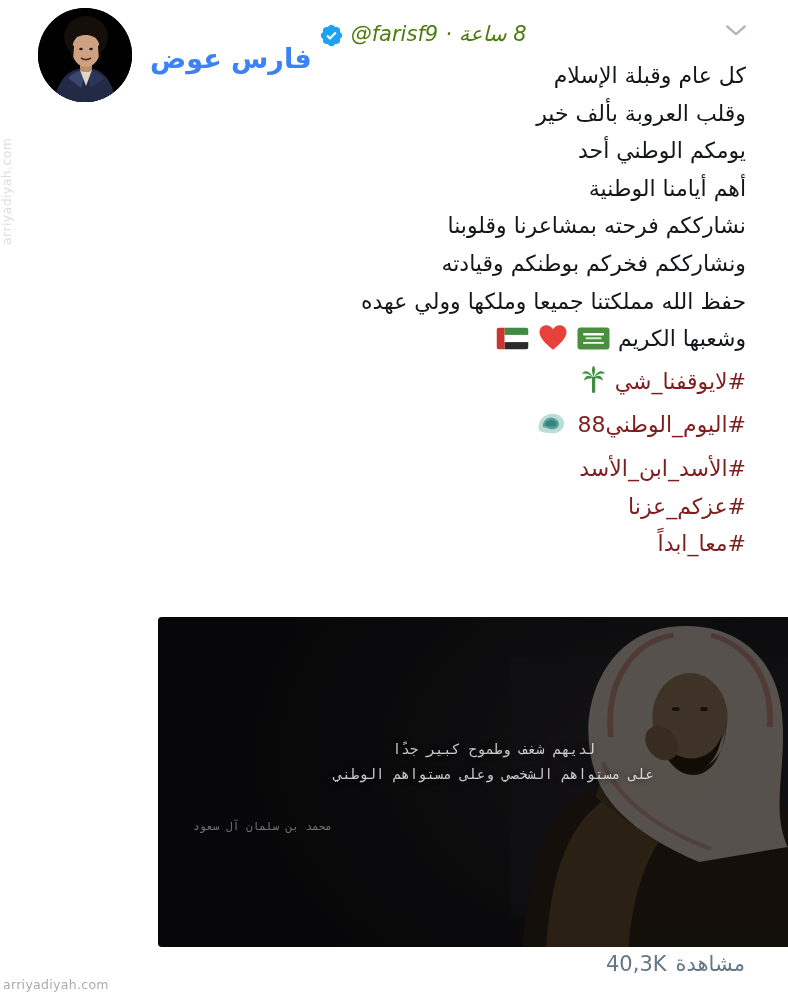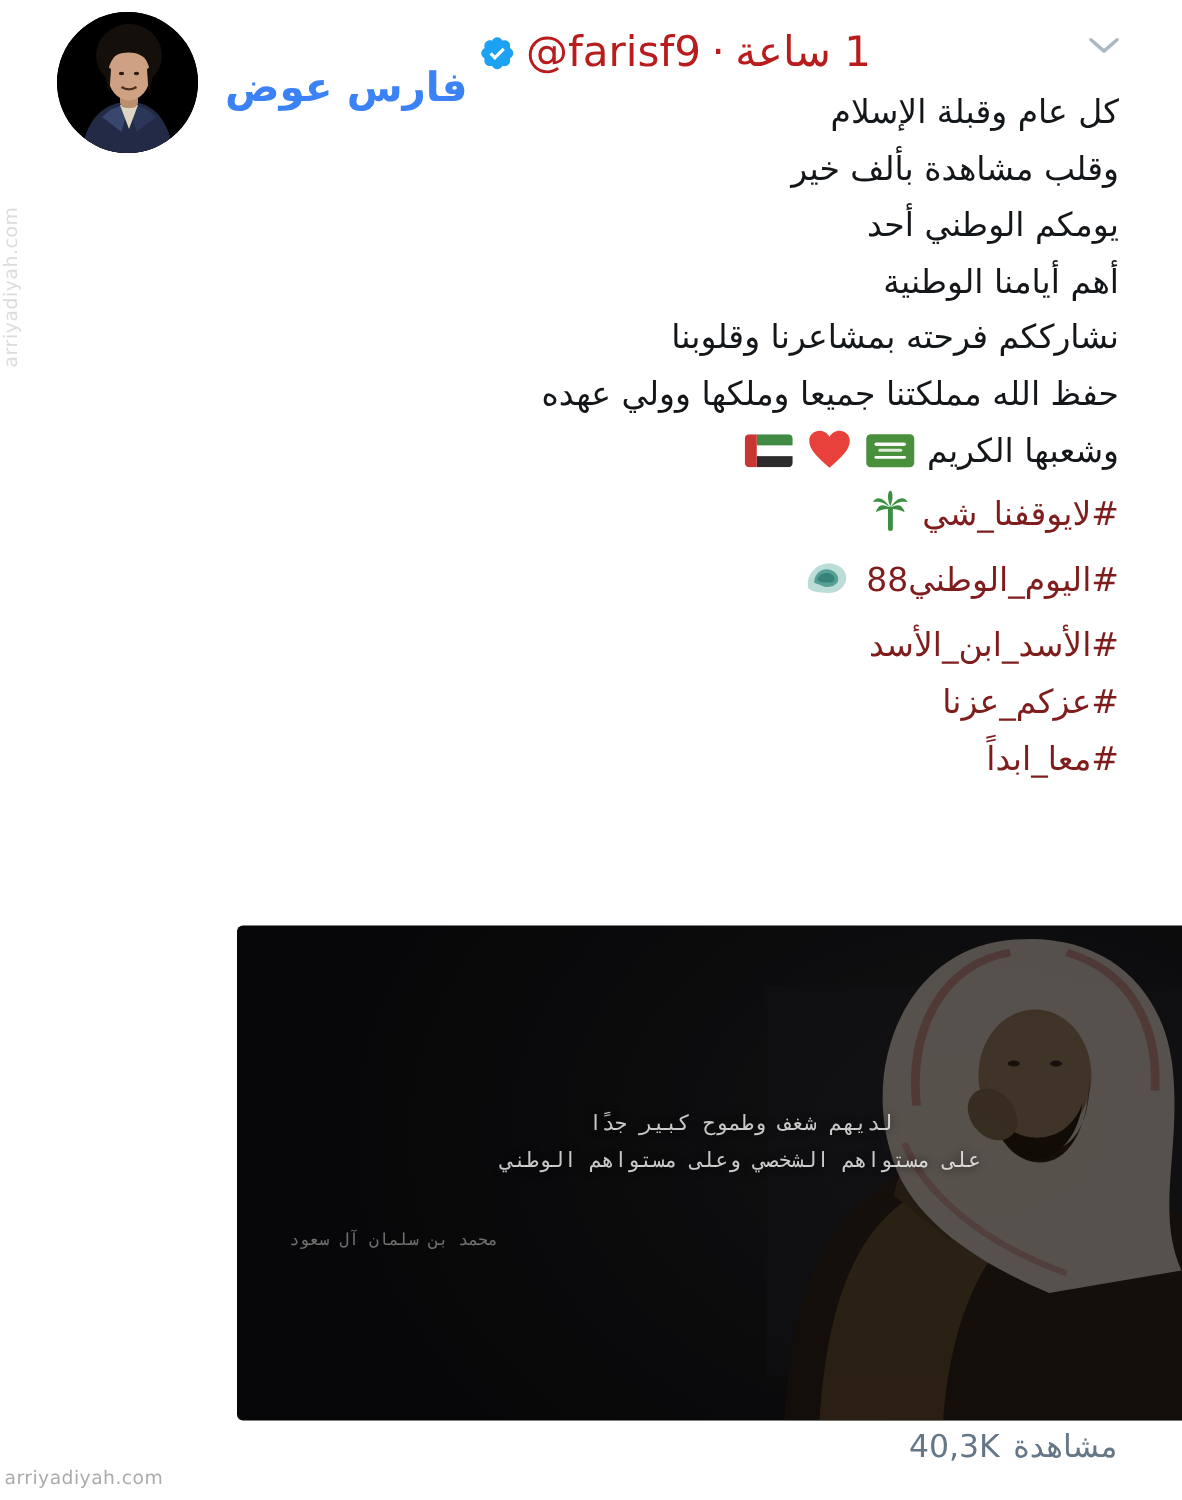--- a/index.html
+++ b/index.html
@@ -26,21 +26,21 @@
   }
   .avatar svg { display: block; width: 100%; height: 100%; }
 
   
   .header {
     position: absolute; left: 150px; top: 16px; height: 36px;
     display: flex; align-items: center; gap: 7px; white-space: nowrap;
   }
   .display-name { font-size: 27px; font-weight: 700; color: #3b82f6; direction: rtl; margin-top: 48px; }
   .badge { display: inline-flex; margin-top: 2px; }
-  .handle, .sep, .time { font-size: 28px; color: #b91c1c; }
+  .handle, .sep, .time { font-size: 21px; color: #4d7c0f; font-style: italic; }
   .time { direction: rtl; }
 
   .chevron { position: absolute; left: 722px; top: 16px; width: 28px; height: 28px; cursor: pointer; }
 
   
   .tweet-body {
     position: absolute; top: 57px; right: 42px; width: 660px;
     direction: rtl; text-align: right;
   }
   .t-line {
@@ -111,35 +111,36 @@
   <div class="header">
     <span class="display-name">فارس عوض</span>
     <span class="badge">
       <svg width="25" height="25" viewBox="0 0 24 24">
         <path fill="#1da1f2" d="M22.25 12c0-1.43-.88-2.67-2.19-3.34.46-1.39.2-2.9-.81-3.91s-2.52-1.27-3.91-.81C14.67 2.63 13.43 1.75 12 1.75s-2.67.88-3.33 2.19c-1.4-.46-2.91-.2-3.92.81s-1.26 2.52-.8 3.91c-1.31.67-2.2 1.91-2.2 3.34s.89 2.67 2.2 3.34c-.46 1.39-.21 2.9.8 3.91s2.52 1.26 3.91.81c.67 1.31 1.91 2.19 3.34 2.19s2.67-.88 3.34-2.19c1.39.45 2.9.2 3.91-.81s1.27-2.52.81-3.91c1.31-.67 2.19-1.91 2.19-3.34z"></path>
         <path fill="#fff" d="M10.5 16.3l-3.5-3.5 1.45-1.45 2.05 2.05 4.9-4.9 1.45 1.45z"></path>
       </svg>
     </span>
     <span class="handle">@farisf9</span>
     <span class="sep">·</span>
-    <span class="time" dir="rtl">1 ساعة</span>
+    <span class="time" dir="rtl">8 ساعة</span>
   </div>
 
   <div class="chevron">
     <svg width="28" height="28" viewBox="0 0 24 24" fill="none" stroke="#AAB8C2" stroke-width="2" stroke-linecap="round" stroke-linejoin="round">
       <path d="M4.5 9 L12 15.5 L19.5 9"></path>
     </svg>
   </div>
 
   <div class="tweet-body">
     <div class="t-line">كل عام وقبلة الإسلام</div>
-    <div class="t-line">وقلب مشاهدة بألف خير</div>
+    <div class="t-line">وقلب العروبة بألف خير</div>
     <div class="t-line">يومكم الوطني أحد</div>
     <div class="t-line">أهم أيامنا الوطنية</div>
     <div class="t-line">نشارككم فرحته بمشاعرنا وقلوبنا</div>
+    <div class="t-line">ونشارككم فخركم بوطنكم وقيادته</div>
     <div class="t-line">حفظ الله مملكتنا جميعا وملكها وولي عهده</div>
 
     <div class="t-line">
       <span>وشعبها الكريم</span>
       <span class="emoji">
         <svg width="33" height="25" viewBox="0 0 33 25">
           <rect x="0.5" y="1.5" width="32" height="22" rx="3" fill="#4a8f3c"></rect>
           <rect x="6" y="7" width="21" height="2.4" rx="1.2" fill="#fff" opacity=".95"></rect>
           <rect x="8.5" y="11.2" width="16" height="2" rx="1" fill="#fff" opacity=".8"></rect>
           <rect x="6" y="16" width="21" height="1.8" rx="0.9" fill="#fff"></rect>

